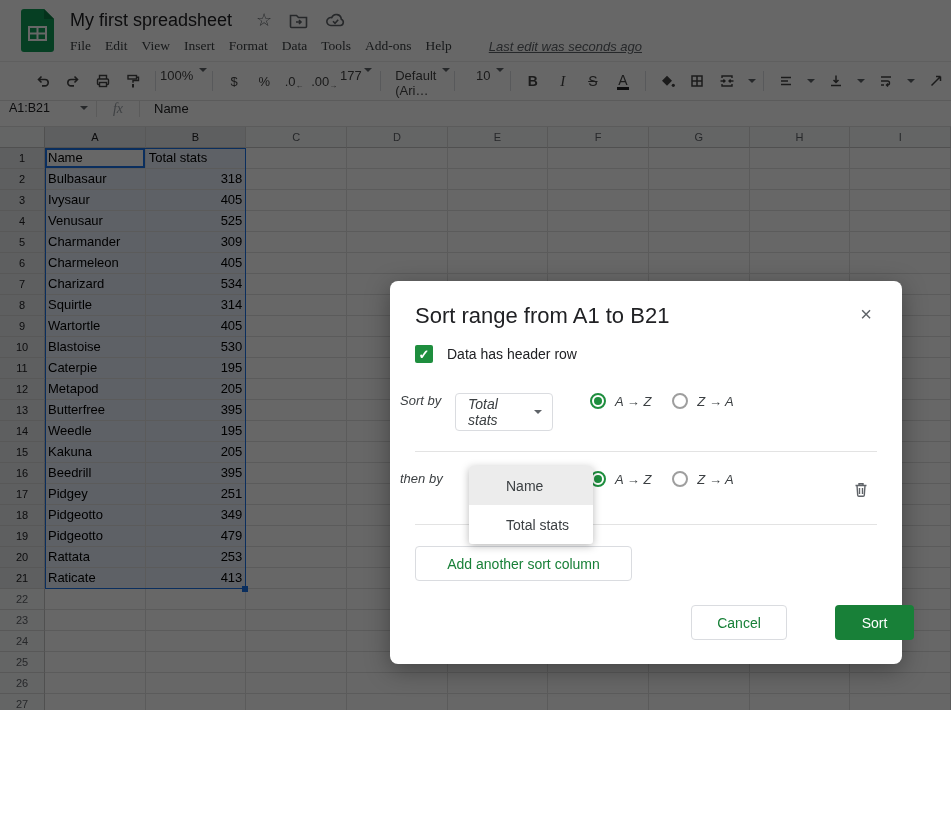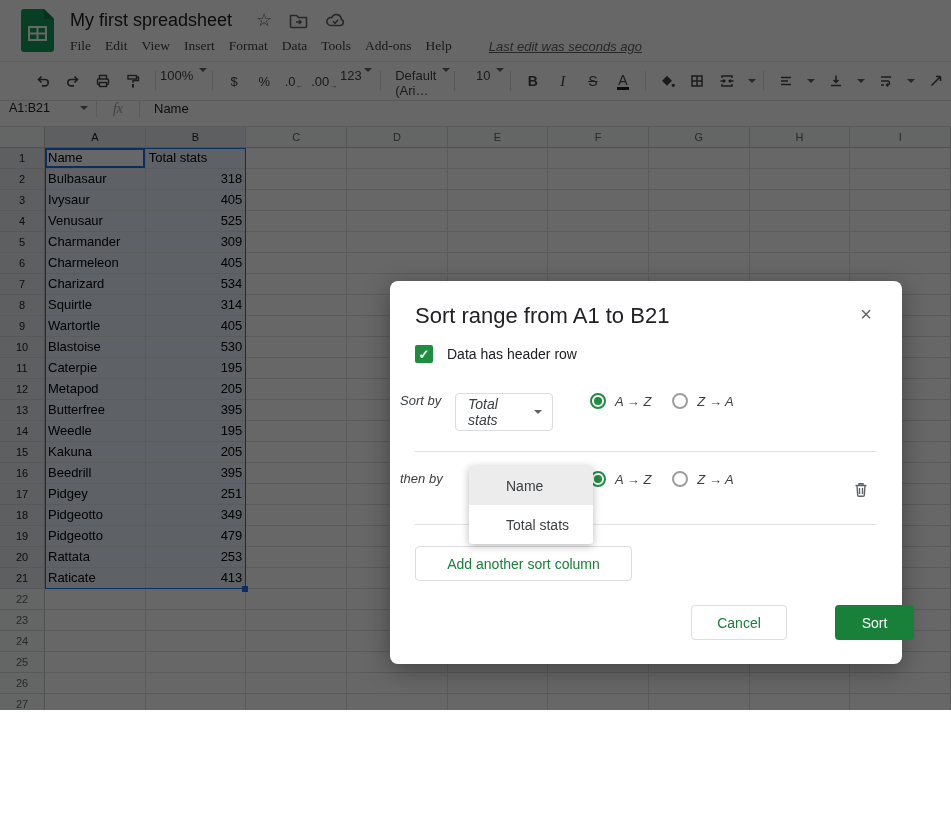--- a/index.html
+++ b/index.html
@@ -193,21 +193,21 @@
     <span class="tbi tb-text">%</span>
     <span class="tbi">
       <span class="dec">.0</span>
         <span class="mini" style="font-size:8px;position:relative;top:4px;">←</span>
     </span>
     <span class="tbi">
       <span class="dec">.00</span>
         <span class="mini" style="font-size:8px;position:relative;top:4px;">→</span>
     </span>
     <span class="tbi fmt-ctl">
-      <span class="tb-text">123</span>
+      <span class="tb-text">177</span>
         <span class="caret" style="margin-left:2px;"></span>
     </span>
     <span class="tb-div"></span>
     <span class="tbi font-ctl">
       <span class="tb-text">Default (Ari…</span>
         <span class="caret"></span>
     </span>
     <span class="tb-div"></span>
     <span class="tbi size-ctl">
       <span class="tb-text" style="margin-left:6px;">10</span>

